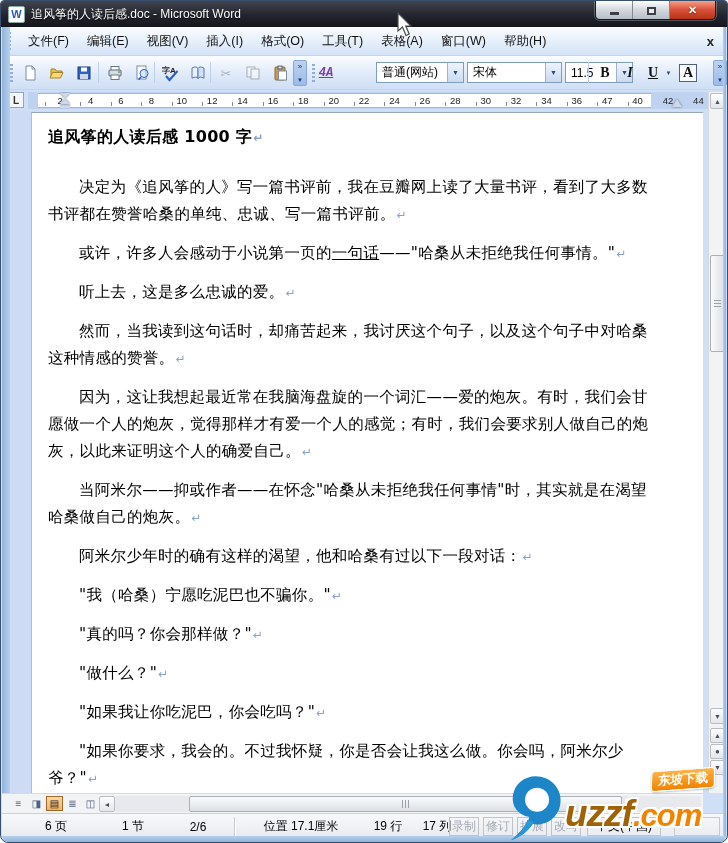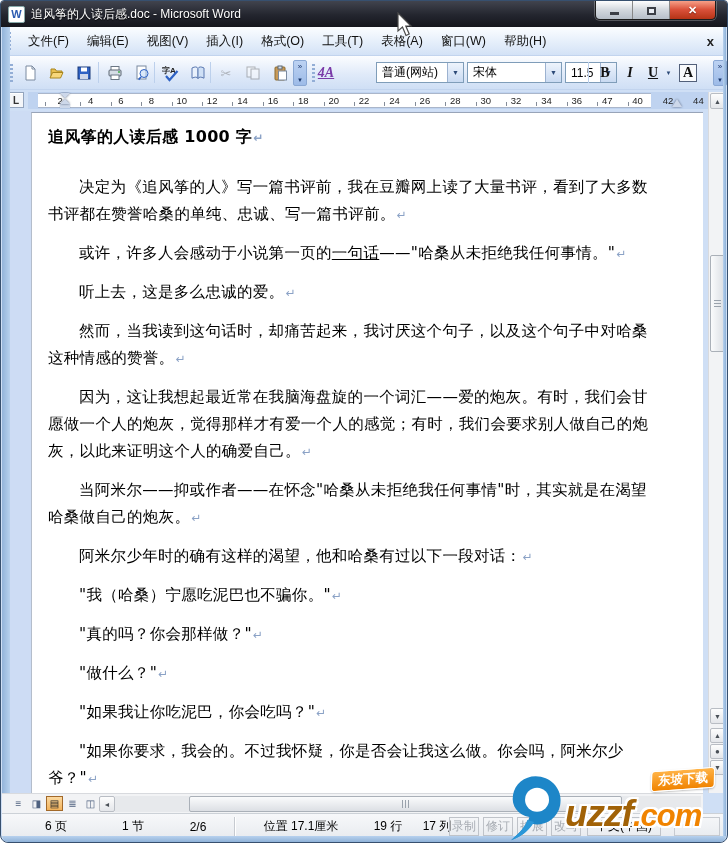--- a/index.html
+++ b/index.html
@@ -38,21 +38,21 @@
   .tb-dots { position:absolute; top:8px; width:3px; height:18px; background:repeating-linear-gradient(#93aed6 0 2px, rgba(0,0,0,0) 2px 4px); }
   .chevron-strip { position:absolute; top:4px; width:14px; height:26px; background:linear-gradient(#bcd2f2,#9dbbe8);
     border:1px solid #8aa8d4; border-radius:2px; display:flex; flex-direction:column; align-items:center; justify-content:space-between; padding:2px 0; }
   .chevron-strip .chev { font-size:8px; color:#1d3a6e; line-height:7px; }
   .chevron-strip .drop { font-size:6px; color:#1d3a6e; line-height:6px; }
   .combo { position:absolute; top:6px; height:21px; background:#fff; border:1px solid #7f9db9;
     display:flex; align-items:center; font-size:12px; padding-left:5px; color:#000;margin-left:36px; }
   .combo .arrow { margin-left:auto; width:16px; height:100%; background:linear-gradient(#eef4fc,#c9daf2);
     border-left:1px solid #9cb2d0; font-size:7px; color:#2c4a78; display:flex; align-items:center; justify-content:center; }
   .fmt-letter { font-family:"Liberation Serif",serif; font-size:14px; font-weight:bold; color:#111; }
-  .styles-btn { font-family:Liberation Serif, serif; font-style:italic; font-weight:bold; font-size:14px; color:#7a3aa8; text-decoration:underline; }
+  .styles-btn { font-family:Liberation Mono, monospace; font-style:italic; font-weight:bold; font-size:12px; color:#7a3aa8; text-decoration:underline; }
   .ubtn-drop { position:absolute; top:5px; width:11px; height:24px; display:flex; align-items:center; justify-content:center; font-size:6px; color:#2c4a78; }
   .fontcolor-box { border:1px solid #52607a; padding:0 3px; background:#f8fafc; }
   .grayed { opacity:.45; filter:grayscale(1); }
   .scissors { font-size:13px; color:#6a7480; }
 
   
   .ruler-row { position:absolute; top:90px; left:1px; right:1px; height:20px; background:#cfdff5; }
   .tab-selector { position:absolute; left:6px; top:1px; width:16px; height:16px; background:#f4f6f9;
     border:1px solid #93a4bd; box-shadow:inset 1px 1px 0 #fff; display:flex; align-items:center; justify-content:center;
     font-size:10px; font-weight:bold; color:#333; }
@@ -244,21 +244,21 @@
       <span class="styles-btn">4A</span>
     </div>
     <div class="combo" style="left:338px;width:88px">
       <span>普通(网站)</span>
       <span class="arrow">▼</span>
     </div>
     <div class="combo" style="left:429px;width:95px">
       <span>宋体</span>
       <span class="arrow">▼</span>
     </div>
-    <div class="combo" style="left:527px;width:52px">
+    <div class="combo" style="left:527px;width:68px">
       <span>11.5</span>
       <span class="arrow">▼</span>
     </div>
     <div class="tsep" style="left:586px"></div>
     <div class="tbtn" style="left:592px;width:22px">
       <span class="fmt-letter">B</span>
     </div>
     <div class="tbtn" style="left:617px;width:22px">
       <span class="fmt-letter" style="font-style:italic">I</span>
     </div>

